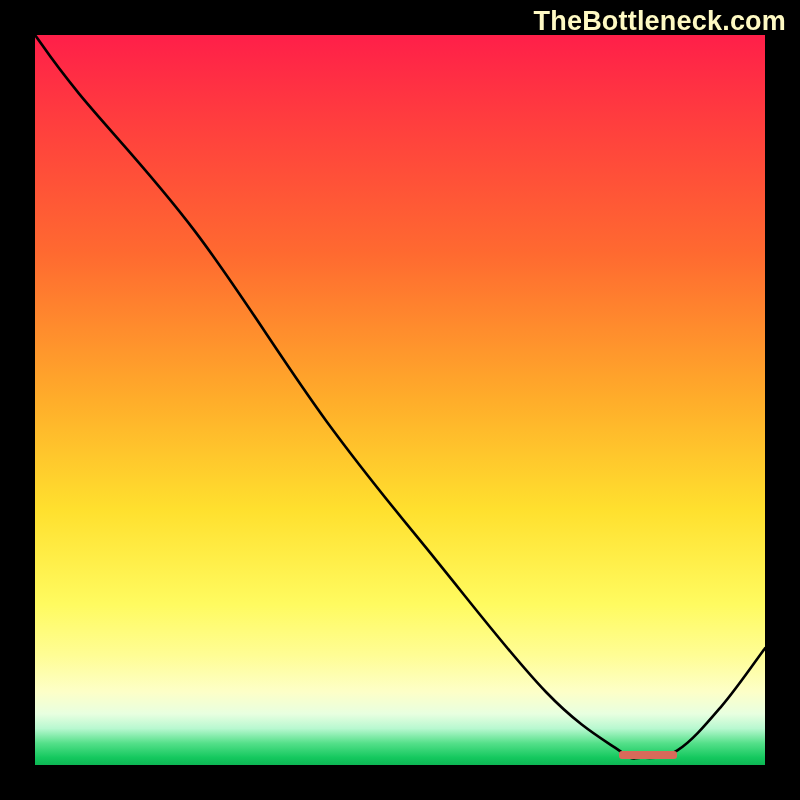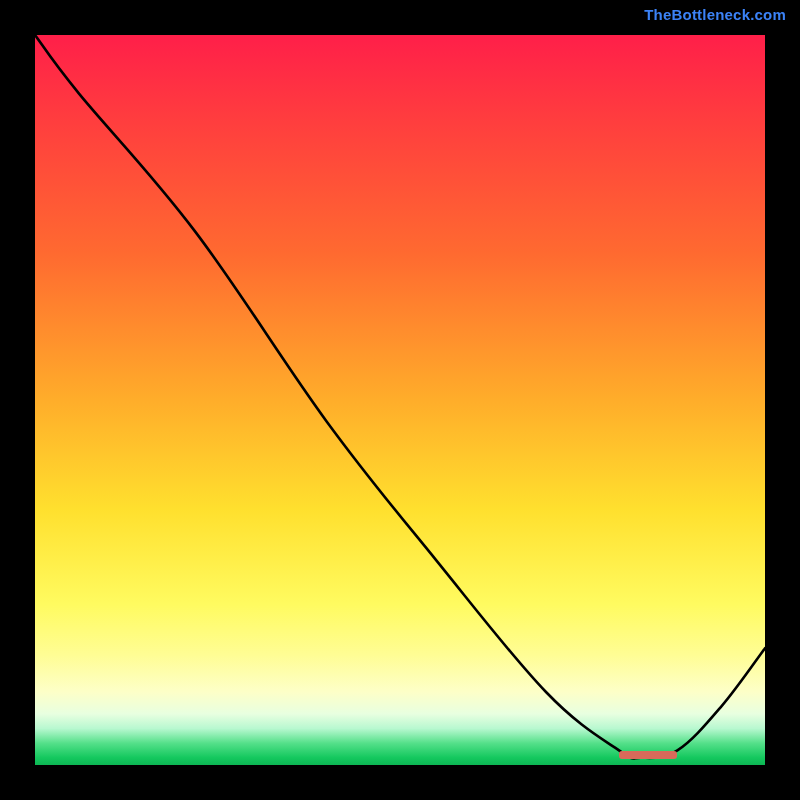--- a/index.html
+++ b/index.html
@@ -14,22 +14,22 @@
   .frame {
     position: relative;
     width: 800px;
     height: 800px;
     background: #000;
   }
   .watermark {
     position: absolute;
     top: 6px;
     right: 14px;
-    color: #3b82f6;
-    font-size: 15px;
+    color: #fef9c3;
+    font-size: 27px;
     font-weight: 600;
     letter-spacing: 0.2px;
     user-select: none;
   }
   .plot-area {
     position: absolute;
     left: 35px;
     top: 35px;
     width: 730px;
     height: 730px;

